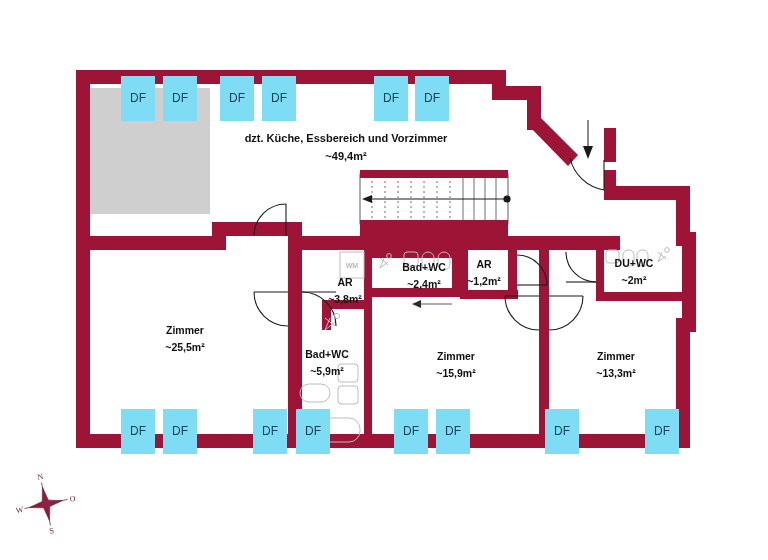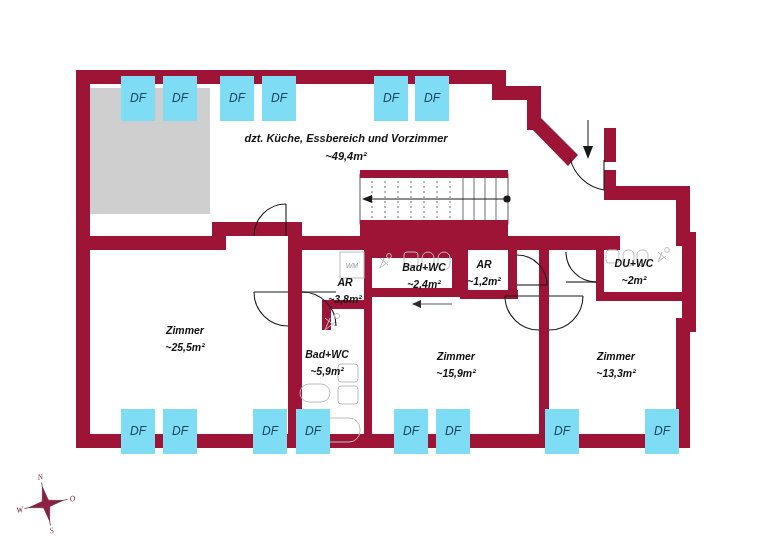--- a/index.html
+++ b/index.html
@@ -11,21 +11,20 @@
     width: 768px;
     height: 560px;
     font-family: "Liberation Sans", sans-serif;
     overflow: hidden;
   }
   #floorplan-root {
     position: relative;
     width: 628px;
     height: 560px;
     background: #ffffff;
-    font-style: italic;
   }
   svg#plan {
     display: block;
     width: 768px;
     height: 560px;
   }
   .room-label {
     font-family: "Liberation Sans", sans-serif;
     font-weight: bold;
     fill: #111111;

